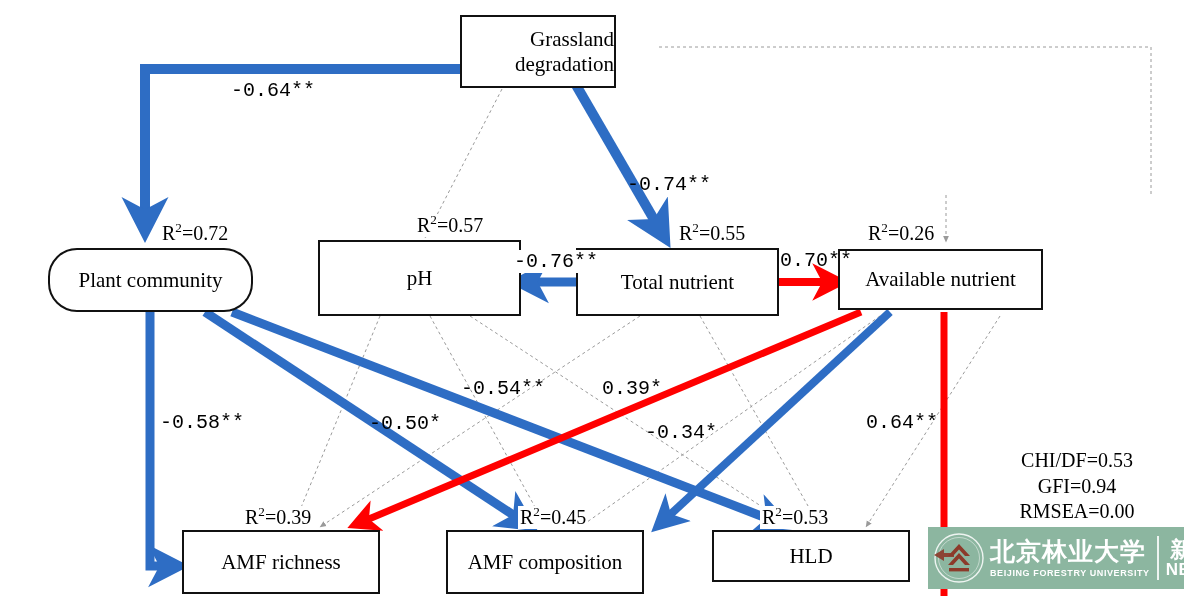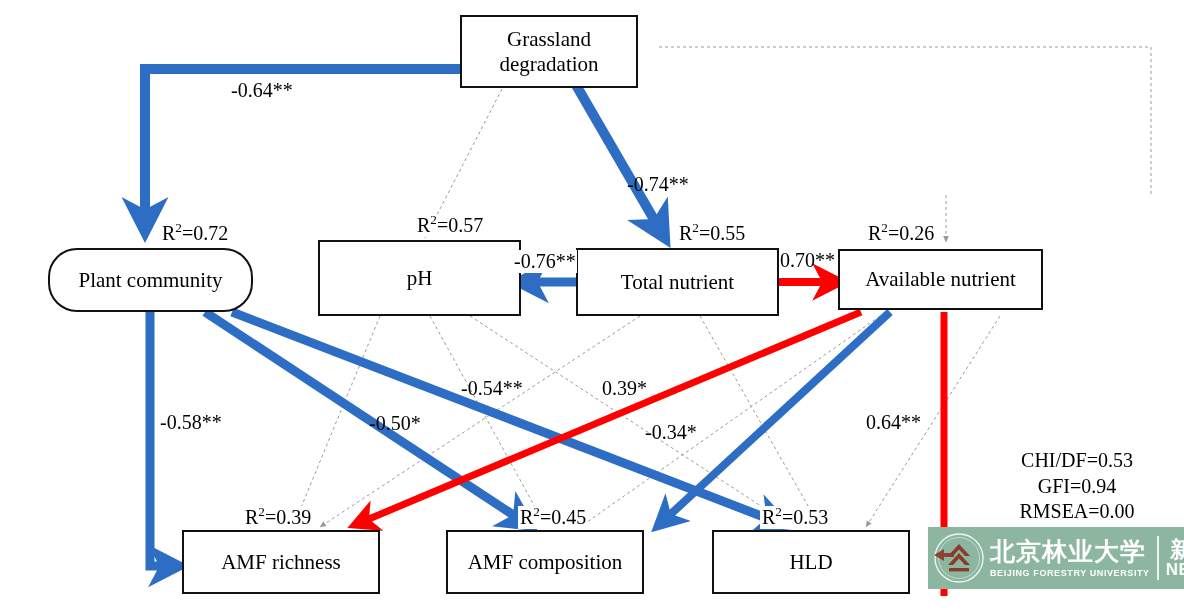--- a/index.html
+++ b/index.html
@@ -48,21 +48,21 @@
     padding: 0 2px;
     white-space: nowrap;
   }
   .r2-label sup {
     font-size: 0.66em;
     vertical-align: super;
     line-height: 0;
   }
   .coef-label {
     position: absolute;
-    font-family: Liberation Serif, serif;
+    font-family: Liberation Mono, monospace;
     font-size: 20px;
     color: #000000;
     white-space: nowrap;
     background: rgba(255,255,255,0.0);
   }
   .coef-label.boxed {
     background: #ffffff;
     padding: 0 1px;
   }
   #fit-stats {
@@ -208,21 +208,21 @@
 
     <line x1="232" y1="312" x2="782" y2="524" stroke="#2E6DC4" stroke-width="9" marker-end="url(#bluehead)"></line>
 
     <line x1="861" y1="312" x2="357" y2="524" stroke="#FF0000" stroke-width="7" marker-end="url(#redhead)"></line>
 
     <line x1="890" y1="312" x2="660" y2="524" stroke="#2E6DC4" stroke-width="8" marker-end="url(#bluehead)"></line>
 
     <line x1="944" y1="312" x2="944" y2="596" stroke="#FF0000" stroke-width="7"></line>
   </svg>
 
-  <div class="node-box two-line" style="left:460px; top:15px; width:178px; height:73px;">
+  <div class="node-box two-line" style="left:460px; top:15px; width:156px; height:73px;align-items:flex-end;">
     <span>Grassland</span>
     <span>degradation</span>
   </div>
 
   <div class="node-box" style="left:48px; top:248px; width:205px; height:64px;border-radius:29px;">
     <span>Plant community</span>
   </div>
 
   <div class="node-box" style="left:318px; top:240px; width:203px; height:76px;">
     <span>pH</span>
@@ -237,21 +237,21 @@
   </div>
 
   <div class="node-box" style="left:182px; top:530px; width:198px; height:64px;">
     <span>AMF richness</span>
   </div>
 
   <div class="node-box" style="left:446px; top:530px; width:198px; height:64px;">
     <span>AMF composition</span>
   </div>
 
-  <div class="node-box" style="left:712px; top:530px; width:198px; height:64px;">
+  <div class="node-box" style="left:712px; top:530px; width:198px; height:52px;">
     <span>HLD</span>
   </div>
 
   <div class="r2-label" style="left:160px; top:222px;">
     <span>R</span><sup>2</sup><span>=</span><span>0.72</span>
   </div>
 
   <div class="r2-label" style="left:415px; top:214px;">
     <span>R</span><sup>2</sup><span>=</span><span>0.57</span>
   </div>

